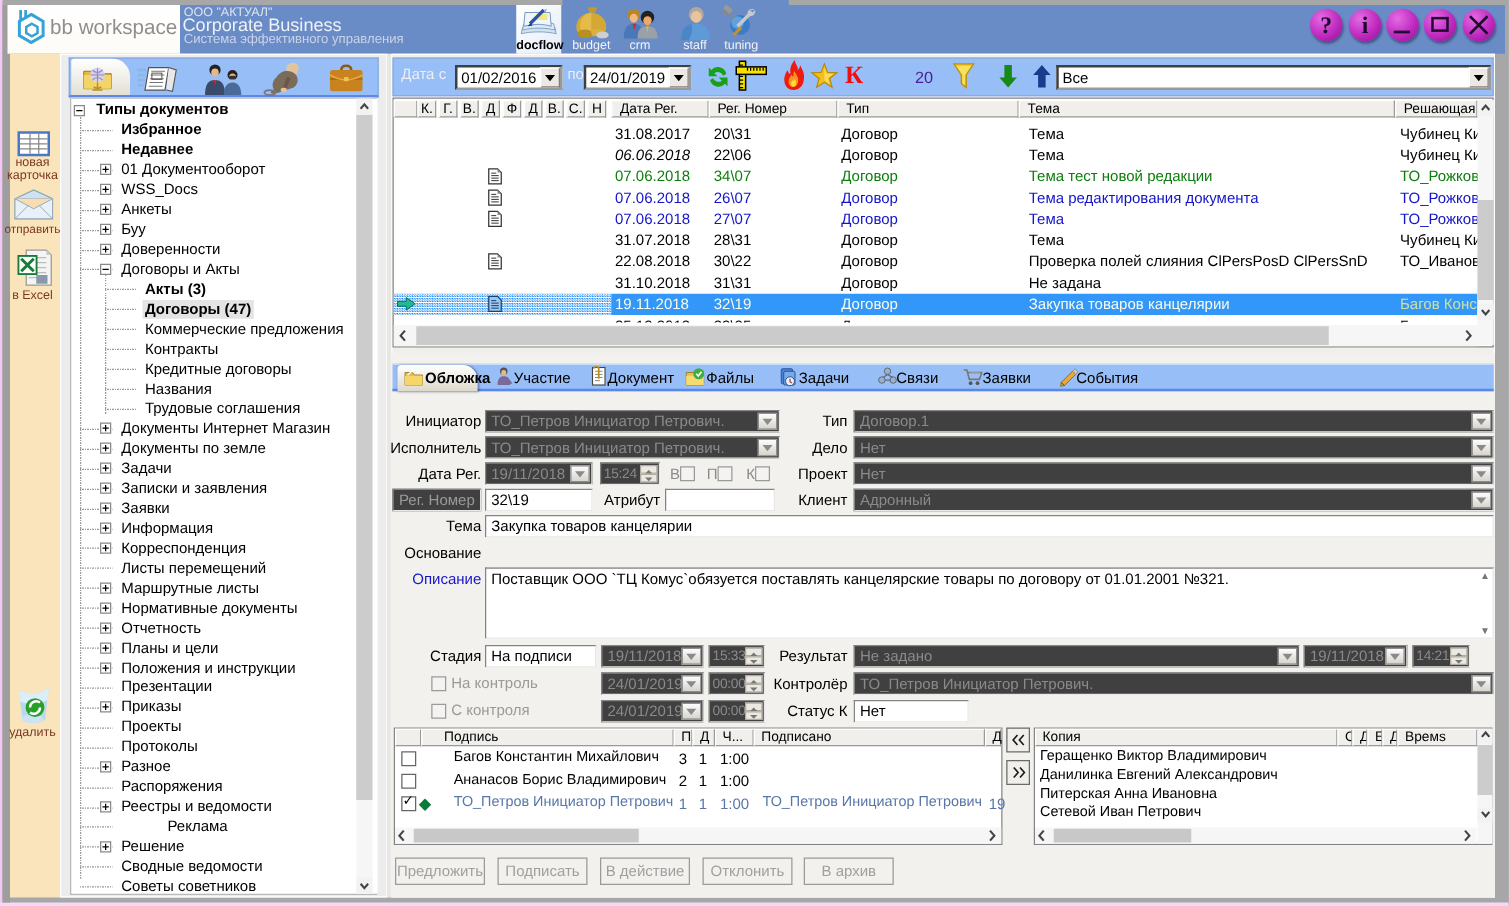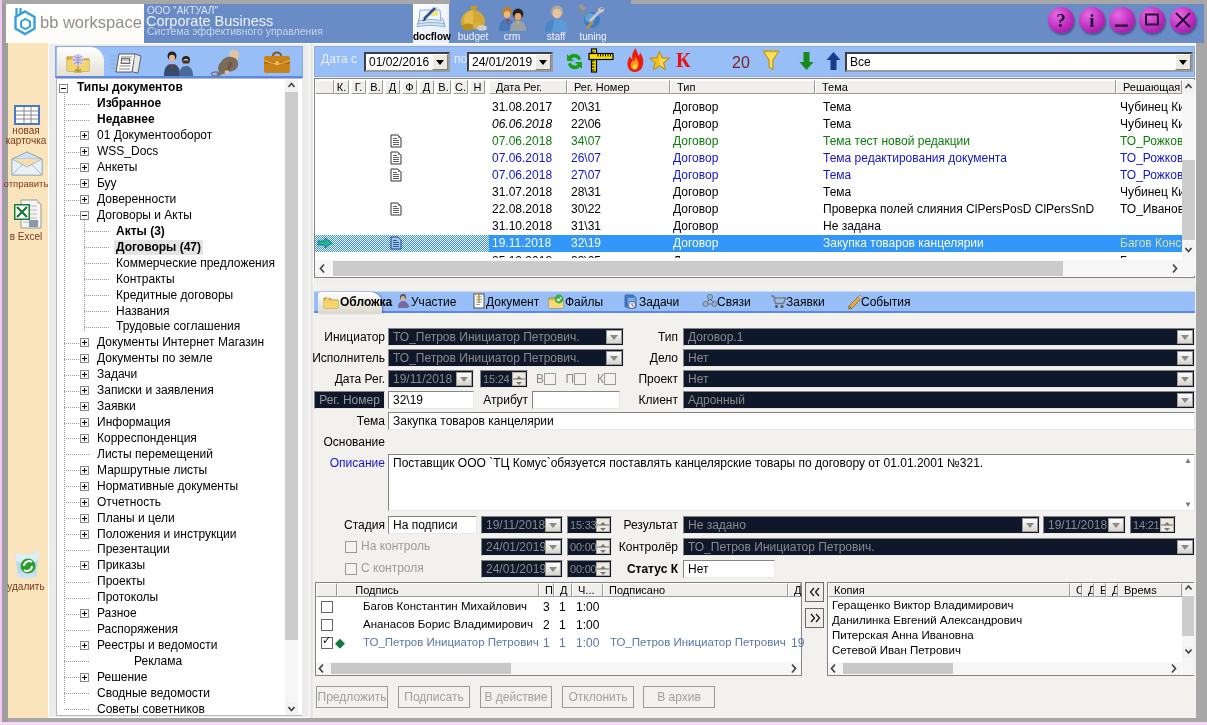--- a/index.html
+++ b/index.html
@@ -9,21 +9,21 @@
 .combo-btn{position:absolute;top:1px;right:1px;bottom:1px;width:16px;background:linear-gradient(#fdfdfd,#d8d4cc);border:1px solid #9a9a9a;}
 .combo-btn:after{content:"";position:absolute;left:50%;top:50%;margin:-2px 0 0 -4px;border:4px solid transparent;border-top:5px solid #000;}
 .combo-btn.dis:after{border-top-color:#8a8a8a;}
 .spin{position:absolute;top:1px;right:1px;bottom:1px;width:14px;display:flex;flex-direction:column;}
 .spin b{flex:1;background:#ece9e2;border:1px solid #b0aca2;position:relative;}
 .spin b:after{content:"";position:absolute;left:50%;top:50%;margin:-1px 0 0 -3px;border:3px solid transparent;}
 .spin b.up:after{border-bottom:3px solid #777;margin-top:-3px;}
 .spin b.dn:after{border-top:3px solid #777;}
 .fld{position:absolute;height:18px;border:1px solid;border-color:#848484 #e8e8e8 #e8e8e8 #848484;background:#fff;color:#000;line-height:16px;padding-left:4px;font-size:12px;white-space:nowrap;}
 .fld.tm{padding-left:2px;font-size:11px;letter-spacing:-0.2px;}
-.fld.dis{background:#0f172a;color:#8a8a8a;}
+.fld.dis{background:#404040;color:#8a8a8a;}
 .lbl{position:absolute;height:18px;line-height:18px;font-size:12px;color:#000;text-align:right;white-space:nowrap;}
 .cb{position:absolute;width:12px;height:12px;background:#fff;border:1px solid #9a9a9a;}
 .cb.dis{background:#f4f3f1;}
 .btn{position:absolute;height:22px;background:#f2f1ee;border:1px solid #9a9a9a;color:#a0a0a0;text-align:center;line-height:20px;font-size:12px;}
 .z2{z-index:2;}
 </style></head>
 <body>
 
 <div class="abs" style="left:0;top:0;width:1207px;height:725px;background:#a7a7a7;"></div>
 <div class="abs" style="left:0;top:0;width:2px;height:725px;background:#f4c6f4;"></div>
@@ -387,21 +387,21 @@
 <svg class="abs" style="left:626px;top:48px;" width="19" height="26" viewBox="0 0 19 26">
  <path d="M10 0 C10 4 13 5 12 8 C14 7 14 5 14 4 C16 8 18 11 17 16 C16.5 21 13 24 9 24 C5 24 2 21.5 1.5 17 C1 13 3 10 4 8 C4.5 10 5 11 6.5 11 C5.5 7 7 3 10 0 Z" fill="#ee1c0c"></path>
  <path d="M9.5 9 c1.5 3 3.5 4.5 3 8 c-0.4 3-2 4.5-4 4.5 c-2 0-3.5-1.5-3.7-4 c-0.2-2.5 1.6-4 2.2-6 c0.4 1 1 1.6 1.8 1.6 c-0.3-1.5 0-3 0.7-4.1 Z" fill="#fa9426"></path>
  <path d="M9.5 15 c0.8 1.6 1.6 2 1.4 4 c-0.2 1.6-1.1 2.4-2.1 2.4 c-1 0-1.9-0.8-2-2 c-0.1-1.5 0.9-2.3 1.3-3.5 c0.3 0.6 0.7 0.9 1.1 0.9 c-0.1-0.7 0-1.3 0.3-1.8 Z" fill="#fce02c"></path>
 </svg>
 <svg class="abs" style="left:648px;top:50px;" width="23" height="22" viewBox="0 0 23 22">
  <path d="M11.5 1 l2.6 6.9 7.4 0.3 -5.8 4.6 2 7.1 -6.2-4.1 -6.2 4.1 2-7.1 -5.8-4.6 7.4-0.3 Z" fill="#f4c018" stroke="#b88a10" stroke-width="1"></path>
  <path d="M11.5 4 l1.8 4.9 5.2 0.2 -4.1 3.2 1.4 5 -4.3-2.9 Z" fill="#f8da60"></path>
 </svg>
 <div class="abs" style="left:676px;top:49px;font-size:20px;font-weight:bold;color:#ee1010;font-family:'Liberation Serif',serif;">К</div>
-<div class="abs" style="left:732px;top:54px;font-size:16px;color:#7f1d1d;">20</div>
+<div class="abs" style="left:732px;top:54px;font-size:13px;color:#4c1d95;">20</div>
 <svg class="abs" style="left:762px;top:50px;" width="18" height="22" viewBox="0 0 18 22">
  <path d="M1 1 h16 l-6 9 v10 l-4-3 v-7 Z" fill="#f4c018" stroke="#b8920a" stroke-width="1"></path>
  <path d="M3 2.5 h12 l-5 7.5 v8 l-2-1.5 v-6.5 Z" fill="#f8e060"></path>
 </svg>
 <svg class="abs" style="left:799px;top:51px;" width="15" height="20" viewBox="0 0 15 20">
  <path d="M4.5 1 h6 v10 h4 l-7 8 -7-8 h4 Z" fill="#188a18"></path>
 </svg>
 <svg class="abs" style="left:826px;top:51px;" width="15" height="20" viewBox="0 0 15 20">
  <path d="M4.5 19 h6 V9 h4 L7.5 1 L0.5 9 h4 Z" fill="#1a3a8c"></path>
 </svg>
@@ -647,21 +647,21 @@
     </span></div>
 <div class="lbl" style="left:558px;top:538px;width:120px;color:#000;">Контролёр</div>
 <div class="fld dis" style="left:683px;top:538px;width:512px;height:18px;">ТО_Петров Инициатор Петрович.<span class="combo-btn dis"></span></div>
 <div class="cb dis" style="left:345px;top:563px;"></div>
 <div class="abs" style="left:361px;top:561px;font-size:12px;color:#9a9a9a;">С контроля</div>
 <div class="fld dis" style="left:481px;top:560px;width:82px;height:18px;">24/01/2019<span class="combo-btn dis"></span></div>
 <div class="fld tm dis" style="left:567px;top:560px;width:45px;">00:00<span class="spin">
       <b class="up"></b>
       <b class="dn"></b>
     </span></div>
-<div class="lbl" style="left:558px;top:560px;width:120px;color:#000;font-weight:bold;">Статус К</div>
+<div class="lbl" style="left:558px;top:560px;width:120px;color:#000;">Статус К</div>
 <div class="fld" style="left:683px;top:560px;width:92px;height:18px;">Нет</div>
 <div class="abs" style="left:315px;top:582px;width:487px;height:94px;background:#fff;border:1px solid #848484;"></div>
 <div class="abs" style="left:316px;top:583px;width:21px;height:14px;background:#f0efeb;border:1px solid;border-color:#fff #9a9a9a #9a9a9a #fff;font-size:11px;line-height:12px;color:#000;padding-left:5px;"></div>
 <div class="abs" style="left:337px;top:583px;width:202px;height:14px;background:#f0efeb;border:1px solid;border-color:#fff #9a9a9a #9a9a9a #fff;font-size:11px;line-height:12px;color:#000;padding-left:5px;">&nbsp;&nbsp;&nbsp;&nbsp;Подпись</div>
 <div class="abs" style="left:539px;top:583px;width:15px;height:14px;background:#f0efeb;border:1px solid;border-color:#fff #9a9a9a #9a9a9a #fff;font-size:11px;line-height:12px;color:#000;padding-left:5px;">П.</div>
 <div class="abs" style="left:554px;top:583px;width:18px;height:14px;background:#f0efeb;border:1px solid;border-color:#fff #9a9a9a #9a9a9a #fff;font-size:11px;line-height:12px;color:#000;padding-left:5px;">Д</div>
 <div class="abs" style="left:572px;top:583px;width:31px;height:14px;background:#f0efeb;border:1px solid;border-color:#fff #9a9a9a #9a9a9a #fff;font-size:11px;line-height:12px;color:#000;padding-left:5px;">Ч...</div>
 <div class="abs" style="left:603px;top:583px;width:185px;height:14px;background:#f0efeb;border:1px solid;border-color:#fff #9a9a9a #9a9a9a #fff;font-size:11px;line-height:12px;color:#000;padding-left:5px;">Подписано</div>
 <div class="abs" style="left:788px;top:583px;width:13px;height:14px;background:#f0efeb;border:1px solid;border-color:#fff #9a9a9a #9a9a9a #fff;font-size:11px;line-height:12px;color:#000;padding-left:5px;">Д</div>
 <div class="cb" style="left:321px;top:601px;border:1px solid #666;"></div>

